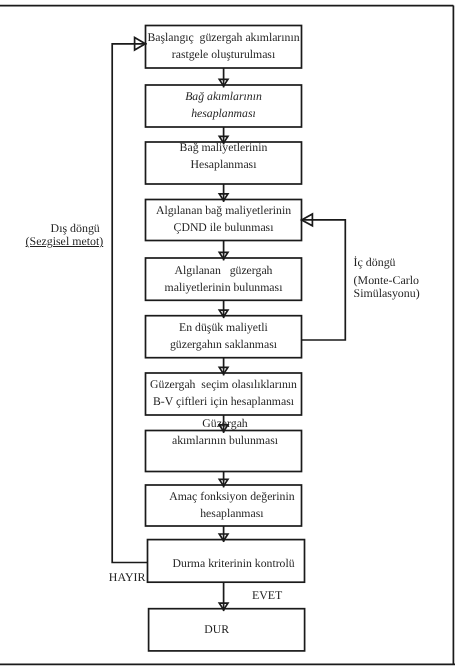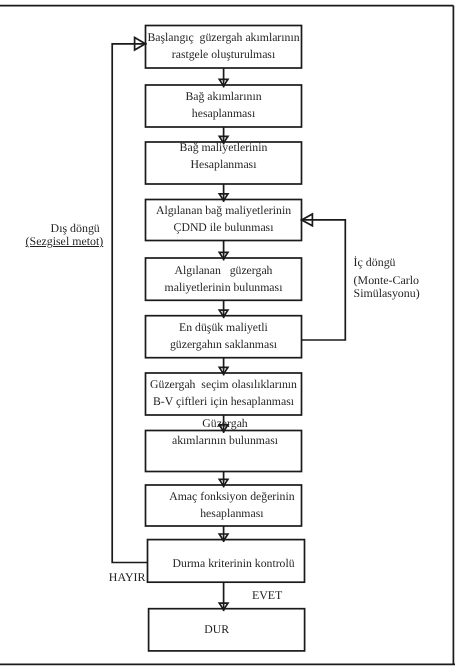--- a/index.html
+++ b/index.html
@@ -14,21 +14,21 @@
         display:flex;align-items:center;justify-content:center;
         text-align:center;white-space:pre;
         font-size:11.75px;line-height:17px;color:#1f1f1f;
         transform:translate3d(0,0,0);}
   .lbl{position:absolute;white-space:pre;
        font-size:11.9px;line-height:13.4px;color:#1f1f1f;
        transform:translate3d(0,0,0);}
 
   
   #n1 {left:145.5px; top:25.5px;  width:156px; height:42.5px;}
-  #n2 {left:145.5px; top:85px;    width:156px; height:42px;}
+  #n2 {left:145.5px; top:85px;    width:156px; height:42px;font-style:italic;}
   #n3 {left:145.5px; top:142px;   width:156px; height:30px;}
   #n4 {left:145.5px; top:199.5px; width:156px; height:41px;}
   #n5 {left:145.5px; top:258px;   width:156px; height:42.3px;}
   #n6 {left:145.5px; top:315.7px; width:156px; height:42px;}
   #n7 {left:145.5px; top:373px;   width:156px; height:42px;}
   #n8 {left:145.5px; top:412px; width:156px; height:41px; transform:translate3d(1.5px,0,0);}
   #n9 {left:145.5px; top:485px;   width:156px; height:41px; transform:translate3d(8.4px,0,0);}
   #n10{left:147.5px; top:542px; width:157px; height:42.6px; transform:translate3d(7.6px,1.4px,0);}
   #n11{left:148.6px; top:608.7px; width:136px; height:42.2px;}
 

